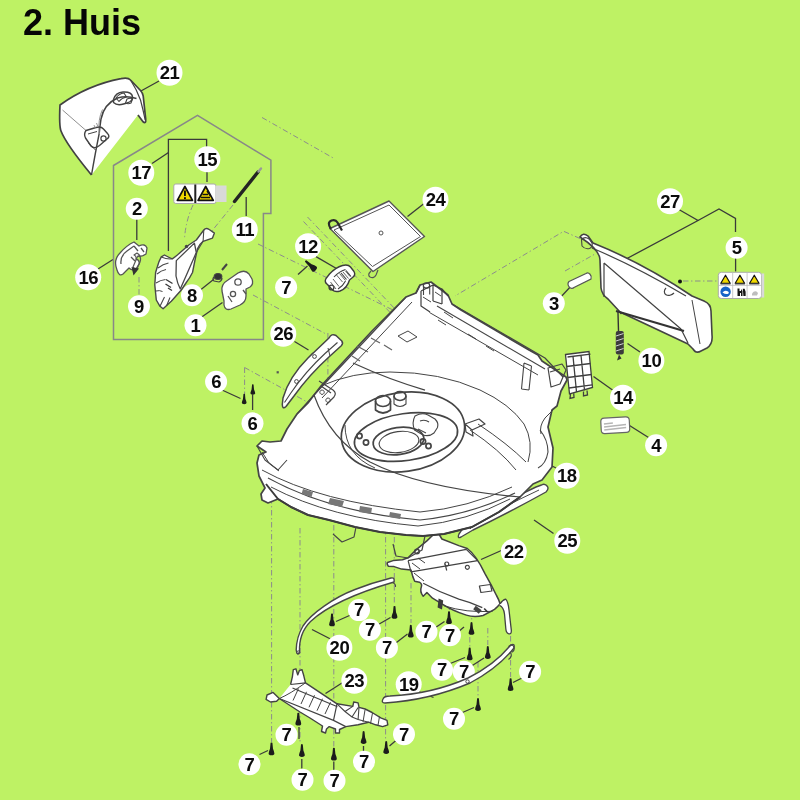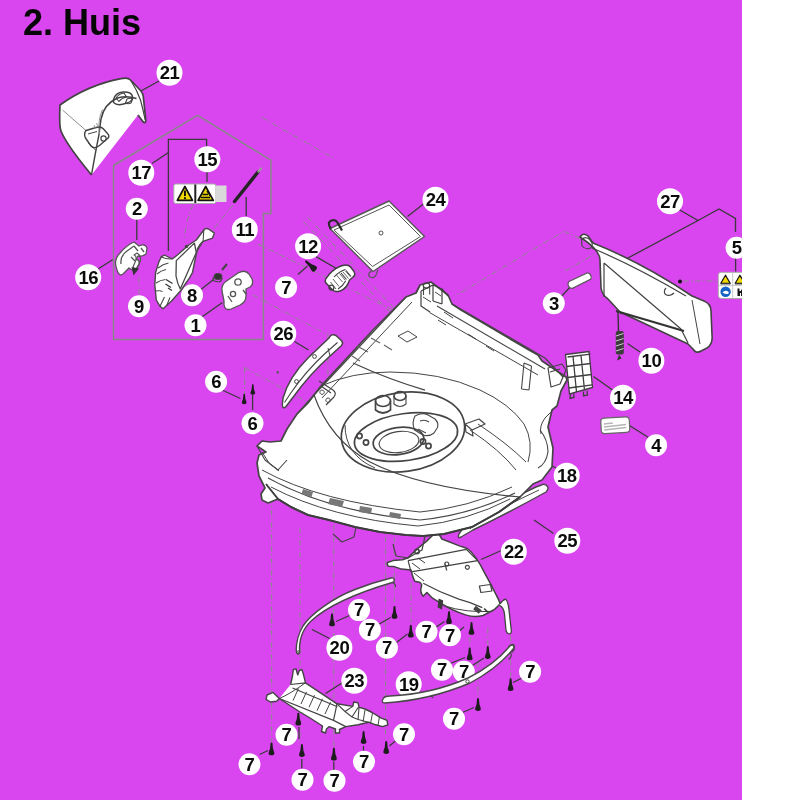--- a/index.html
+++ b/index.html
@@ -1,16 +1,16 @@
 <!DOCTYPE html>
 <html><head>
 <meta charset="utf-8">
 <style>
   html,body{margin:0;padding:0;background:#ffffff;}
-  .wrap{width:742px;height:800px;position:relative;background:#d946ef;overflow:hidden;}
+  .wrap{width:800px;height:800px;position:relative;background:#bef264;overflow:hidden;}
   text{font-family:"Liberation Sans",sans-serif;}
   .num{font-size:18.5px;font-weight:bold;fill:#0c0c0c;text-anchor:middle;letter-spacing:-0.5px;}
   .ttl{font-size:36px;font-weight:bold;fill:#060606;}
 </style>
 </head>
 <body>
 <div class="wrap">
 <svg width="800" height="800" viewBox="0 0 800 800">
 <defs>
   <g id="scr">

